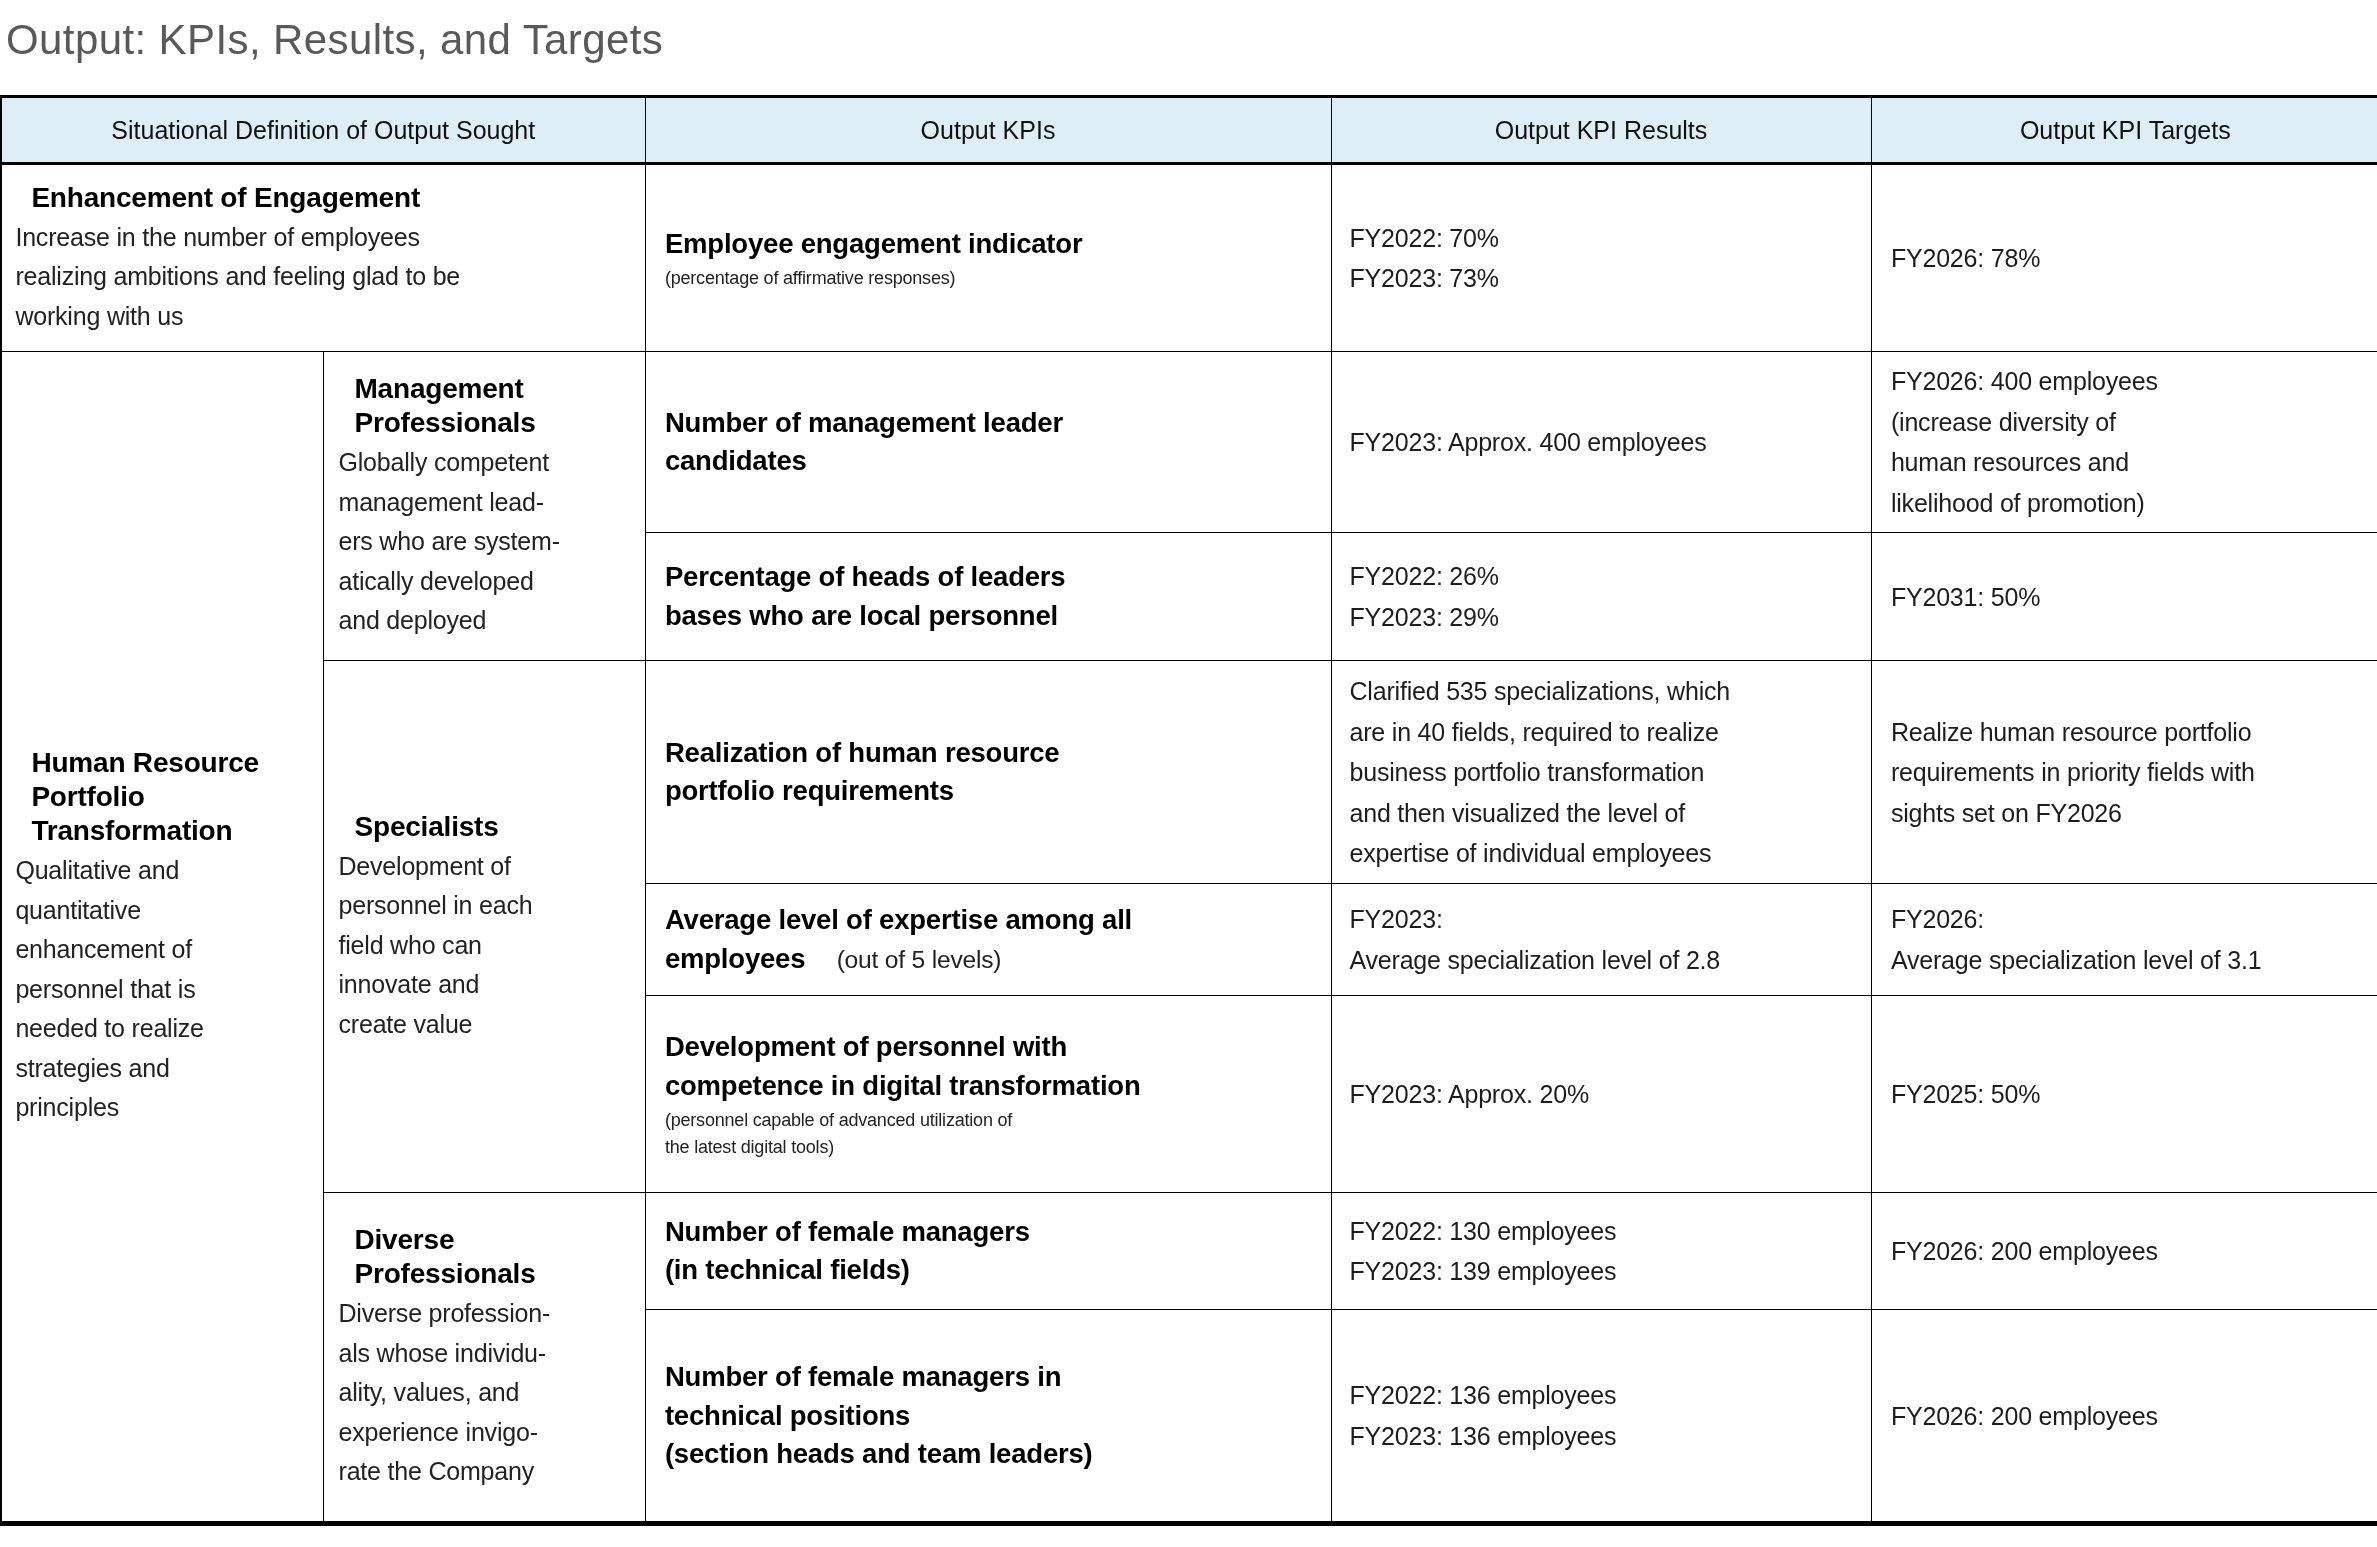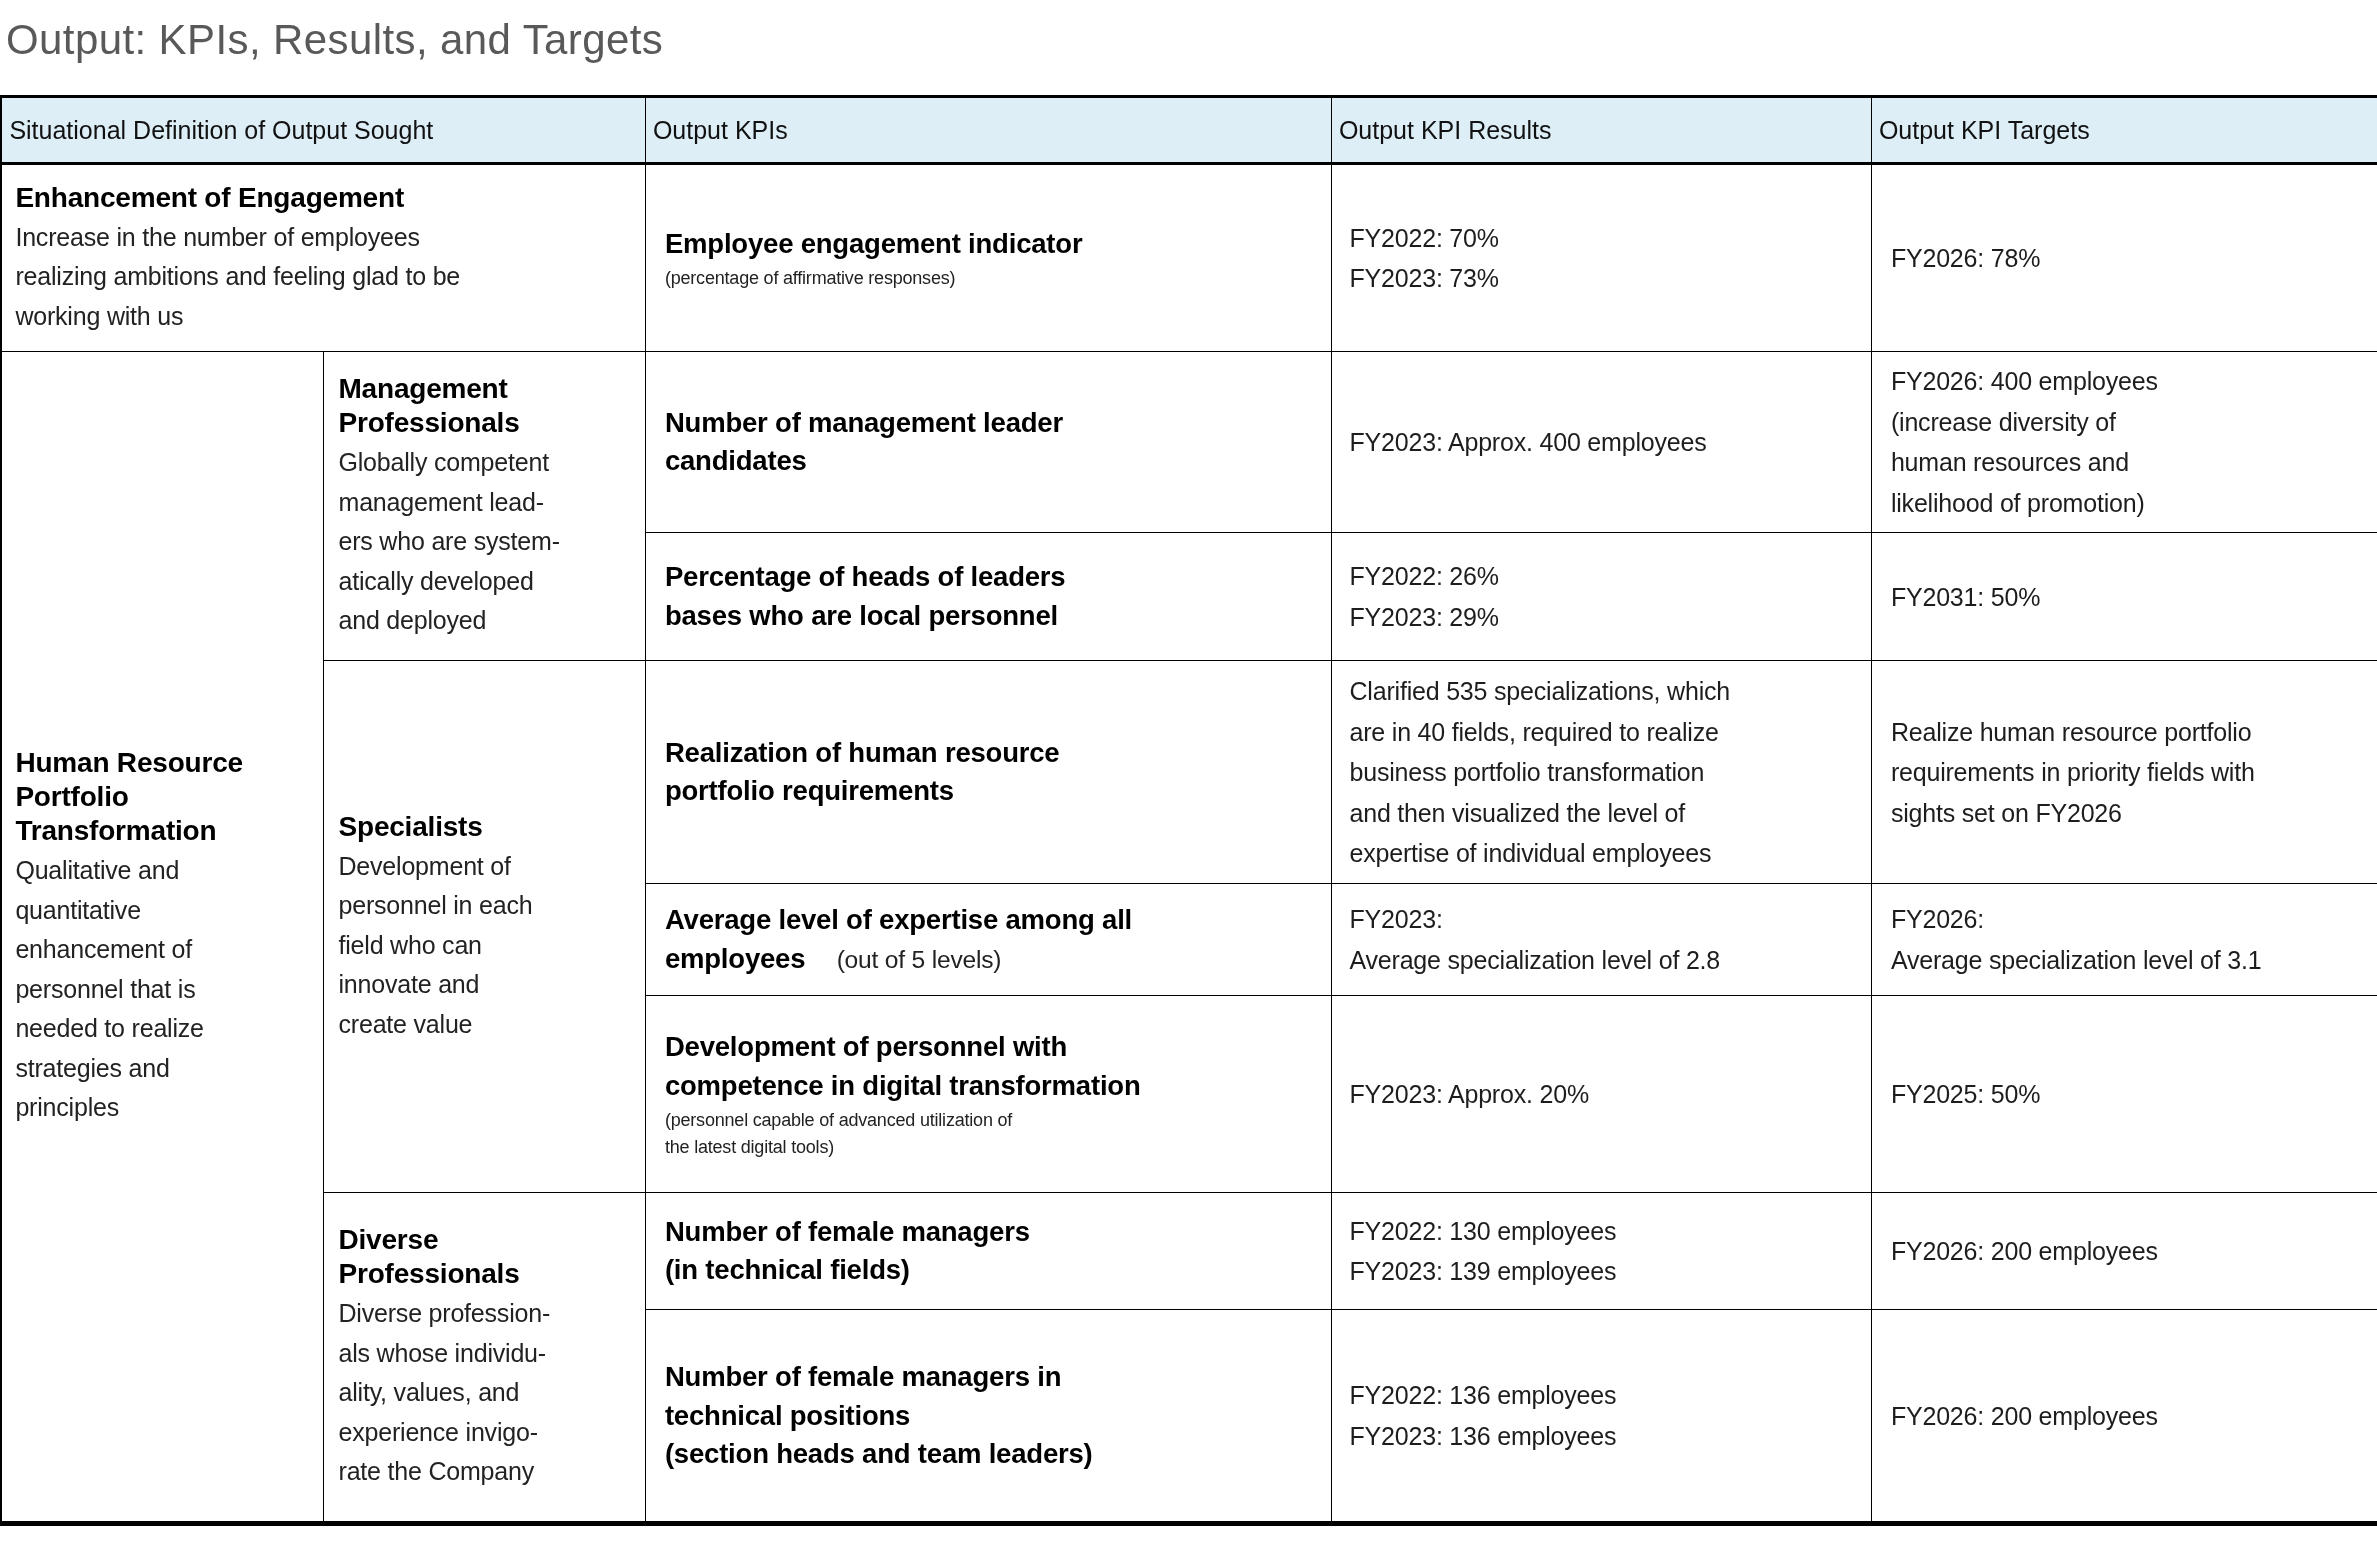--- a/index.html
+++ b/index.html
@@ -26,35 +26,35 @@
     border-bottom:5.2px solid var(--border-color);
     border-left:2.2px solid var(--border-color);
   }
   th,td{
     border:1.5px solid var(--border-color);
     vertical-align:middle;
     overflow:hidden;
   }
   thead th{
     background:var(--header-bg);
-    font-weight:400;font-size:25px;text-align:left;
+    font-weight:400;font-size:25px;text-align:center;
     border-bottom:3.7px solid var(--border-color);
     height:67px;padding:3px 7.4px;color:#111;
   }
   td.no-right, th.no-right{border-right:none;}
   
   tr.r1{height:188px;} tr.r2{height:181px;} tr.r3{height:128px;}
   tr.r4{height:223px;} tr.r5{height:112px;} tr.r6{height:197px;}
   tr.r7{height:117px;} tr.r8{height:214px;}
   
   td.c-def{padding:9px 9px 9px 13.4px;}
   td.c-sub{padding:9px 9px 9px 15px;}
   .group-title{
     font-weight:700;font-size:28px;line-height:1.22;color:#000;
-    white-space:pre-line;letter-spacing:-0.2px;
+    white-space:pre-line;letter-spacing:-0.2px;margin-left:16px;
   }
   .group-desc{
     font-weight:400;font-size:25px;line-height:1.58;color:#222;
     white-space:pre-line;letter-spacing:-0.2px;margin-top:3px;
   }
   
   td.c-kpi{padding:9px 19.4px 9px 19.4px;}
   .kpi-title{
     font-weight:700;font-size:27.5px;line-height:1.4;color:#000;
     white-space:pre-line;letter-spacing:-0.2px;

